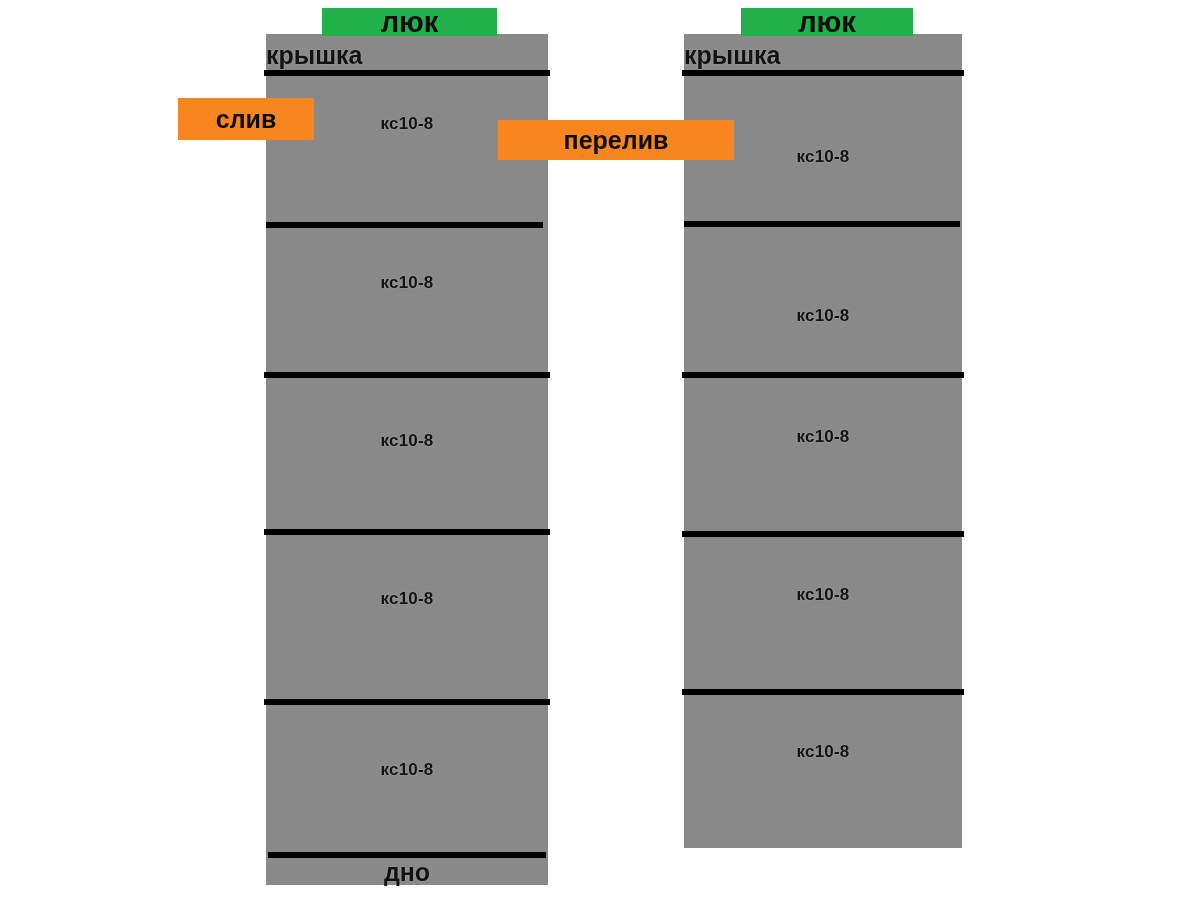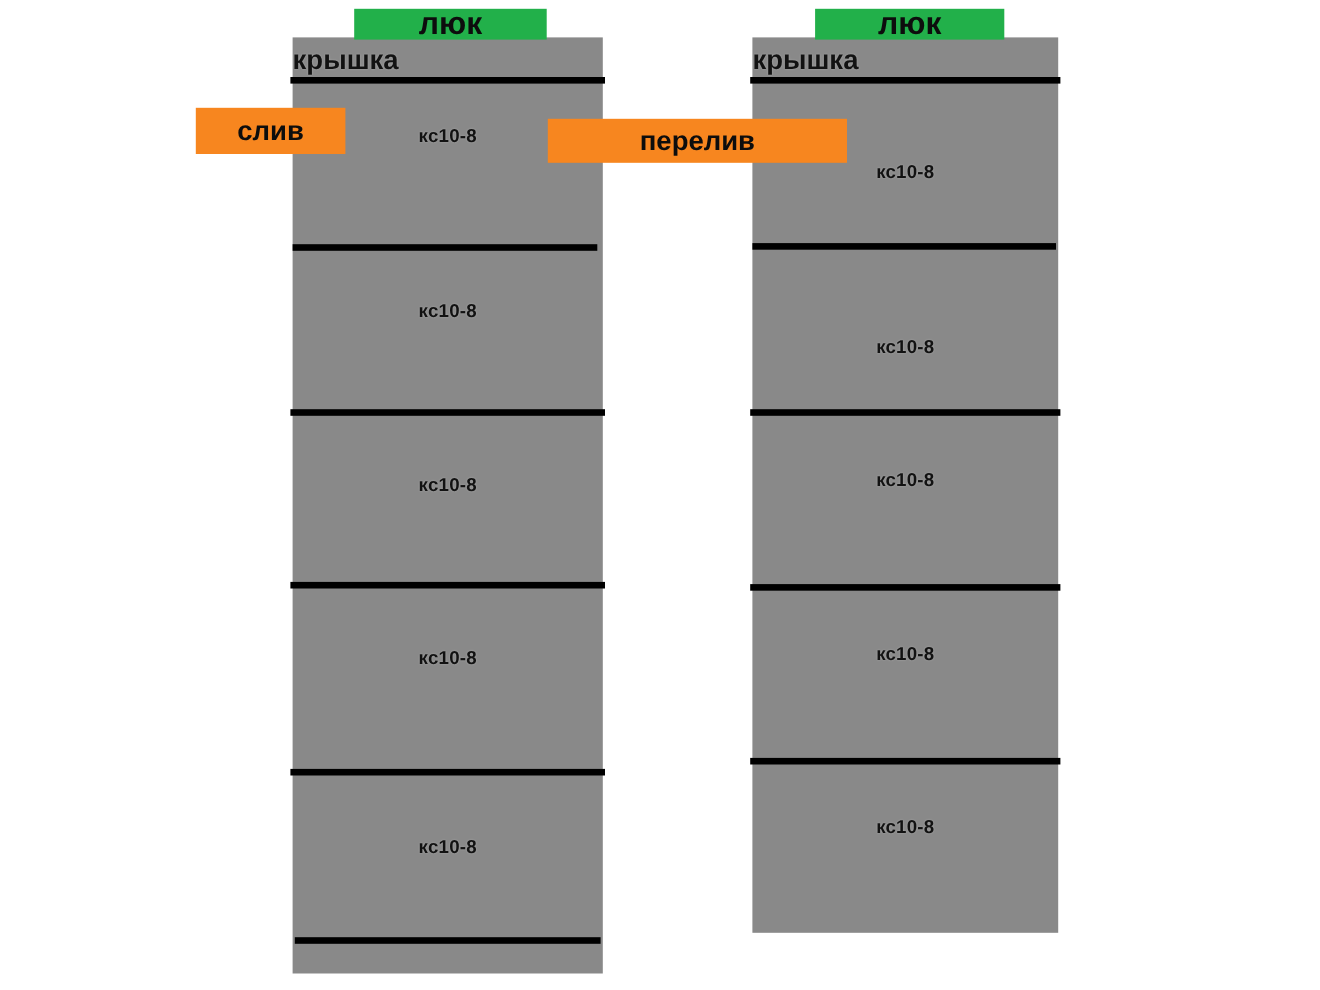--- a/index.html
+++ b/index.html
@@ -119,20 +119,21 @@
 
     <div class="ring-label" style="top:397px;">кс10-8</div>
     <div class="seam" style="left:-2px; top:495px; width:286px;"></div>
 
     <div class="ring-label" style="top:555px;">кс10-8</div>
     <div class="seam" style="left:-2px; top:665px; width:286px;"></div>
 
     <div class="ring-label" style="top:726px;">кс10-8</div>
 
     <div class="seam" style="left:2px; top:818px; width:278px;"></div>
+    <div class="bottom-label" style="top:824px;">дно</div>
   </div>
 
   <div class="hatch" style="left:322px; top:8px; width:175px; height:28px;">люк</div>
 
   <div class="tank tank-right">
 
     <div class="cap-label" style="top:7px;">крышка</div>
 
     <div class="seam" style="left:-2px; top:36px; width:282px;"></div>
 
@@ -148,15 +149,15 @@
     <div class="ring-label" style="top:551px;">кс10-8</div>
     <div class="seam" style="left:-2px; top:655px; width:282px;"></div>
 
     <div class="ring-label" style="top:708px;">кс10-8</div>
   </div>
 
   <div class="hatch" style="left:741px; top:8px; width:172px; height:28px;">люк</div>
 
   <div class="pipe" style="left:178px; top:98px; width:136px; height:42px;">слив</div>
 
-  <div class="pipe" style="left:498px; top:108px; width:272px; height:40px;">перелив</div>
+  <div class="pipe" style="left:498px; top:120px; width:236px; height:40px;">перелив</div>
 
 </div>
 
 </body></html>

